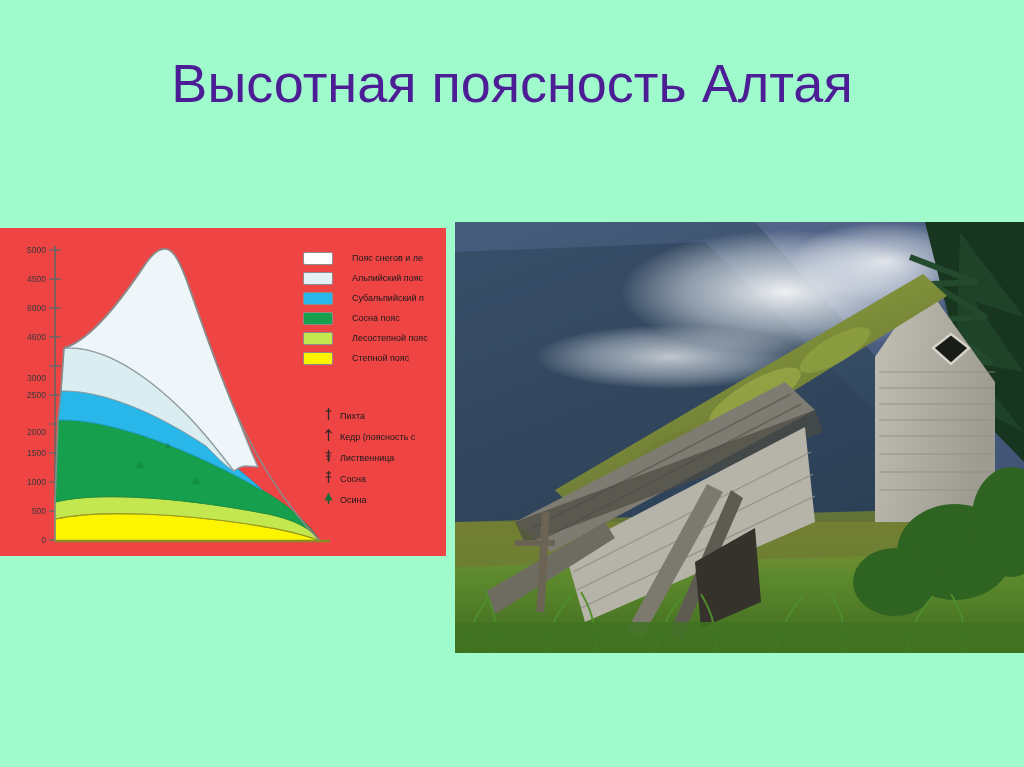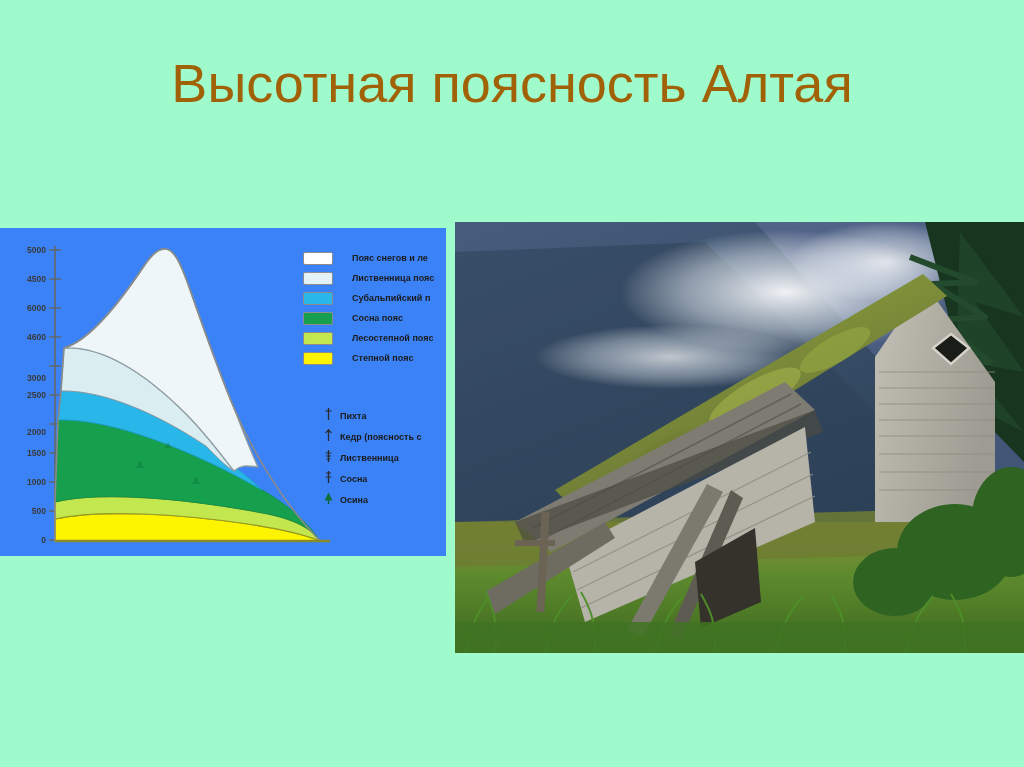--- a/index.html
+++ b/index.html
@@ -19,35 +19,34 @@
   
   .slide-title {
     position: absolute;
     left: 0;
     top: 52px;
     width: 1024px;
     text-align: center;
     font-size: 54px;
     line-height: 62px;
     font-weight: 400;
-    color: #a16207;
+    color: #4c1d95;
     letter-spacing: 0px;
     white-space: nowrap;
   }
 
   
   .chart-panel {
     position: absolute;
     left: 0;
     top: 228px;
     width: 446px;
     height: 328px;
-    background: #3b82f6;
+    background: #ef4444;
     overflow: hidden;
-    font-weight: bold;
   }
 
   .chart-inner {
     position: absolute;
     left: 0;
     top: 0;
     width: 446px;
     height: 328px;
   }
 
@@ -212,21 +211,21 @@
       </g>
     </svg>
 
     <div class="legend">
       <div class="legend-row">
         <span class="legend-swatch" style="background:#ffffff"></span>
         <span class="legend-text">Пояс снегов и ле</span>
       </div>
       <div class="legend-row">
         <span class="legend-swatch" style="background:#e4f1f6"></span>
-        <span class="legend-text">Лиственница пояс</span>
+        <span class="legend-text">Альпийский пояс</span>
       </div>
       <div class="legend-row">
         <span class="legend-swatch" style="background:#29b6e8"></span>
         <span class="legend-text">Субальпийский п</span>
       </div>
       <div class="legend-row">
         <span class="legend-swatch" style="background:#16a04e"></span>
         <span class="legend-text">Сосна пояс</span>
       </div>
       <div class="legend-row">

